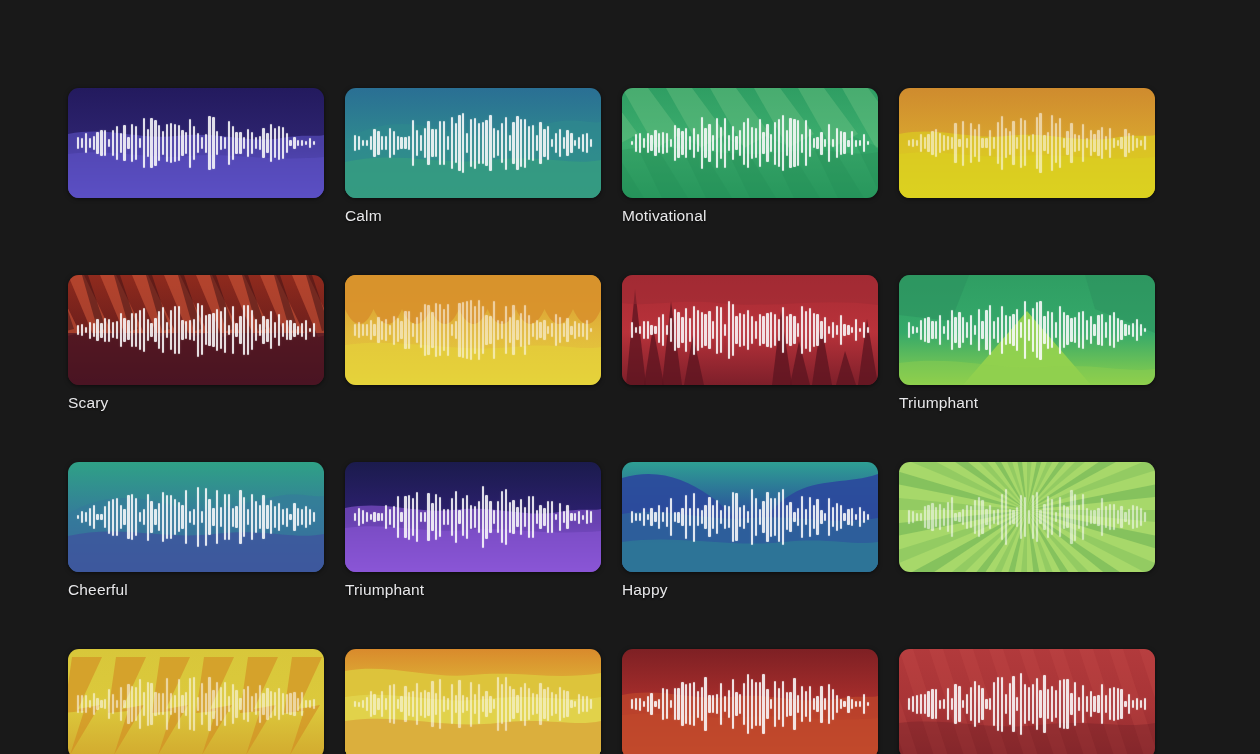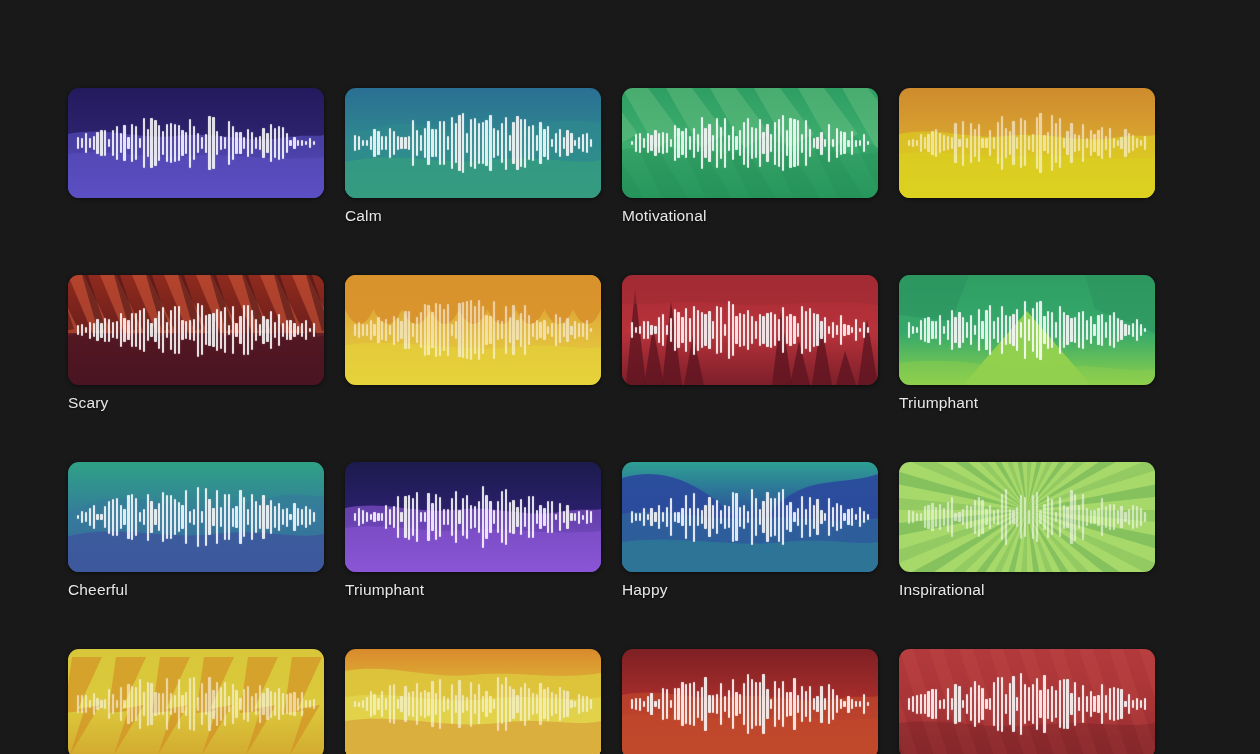--- a/index.html
+++ b/index.html
@@ -1187,21 +1187,20 @@
             <i style="height:14.0px"></i>
             <i style="height:22.4px"></i>
             <i style="height:9.5px"></i>
             <i style="height:16.0px"></i>
             <i style="height:23.3px"></i>
             <i style="height:22.2px"></i>
             <i style="height:17.8px"></i>
             <i style="height:10.5px"></i>
           </div>
         </div>
-        <div class="card-label">Inspirational</div>
       </div>
       <div class="card-cell">
         <div class="emotion-card">
           <div class="art">
             <svg viewBox="0 0 256 110" preserveAspectRatio="none">
               <defs>
                 <linearGradient id="g12" x1="0" y1="0" x2="0" y2="1">
                   <stop offset="0%" stop-color="#d8c73a"></stop>
                   <stop offset="52%" stop-color="#dcc93c"></stop>
                   <stop offset="100%" stop-color="#d2a92e"></stop>

